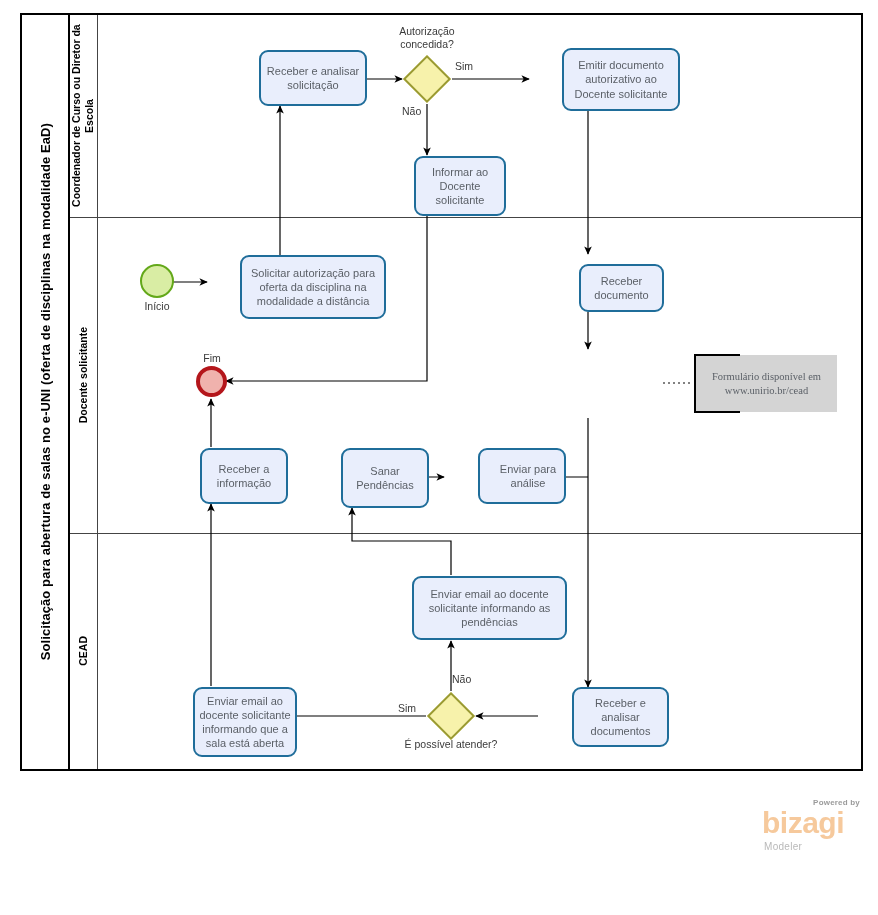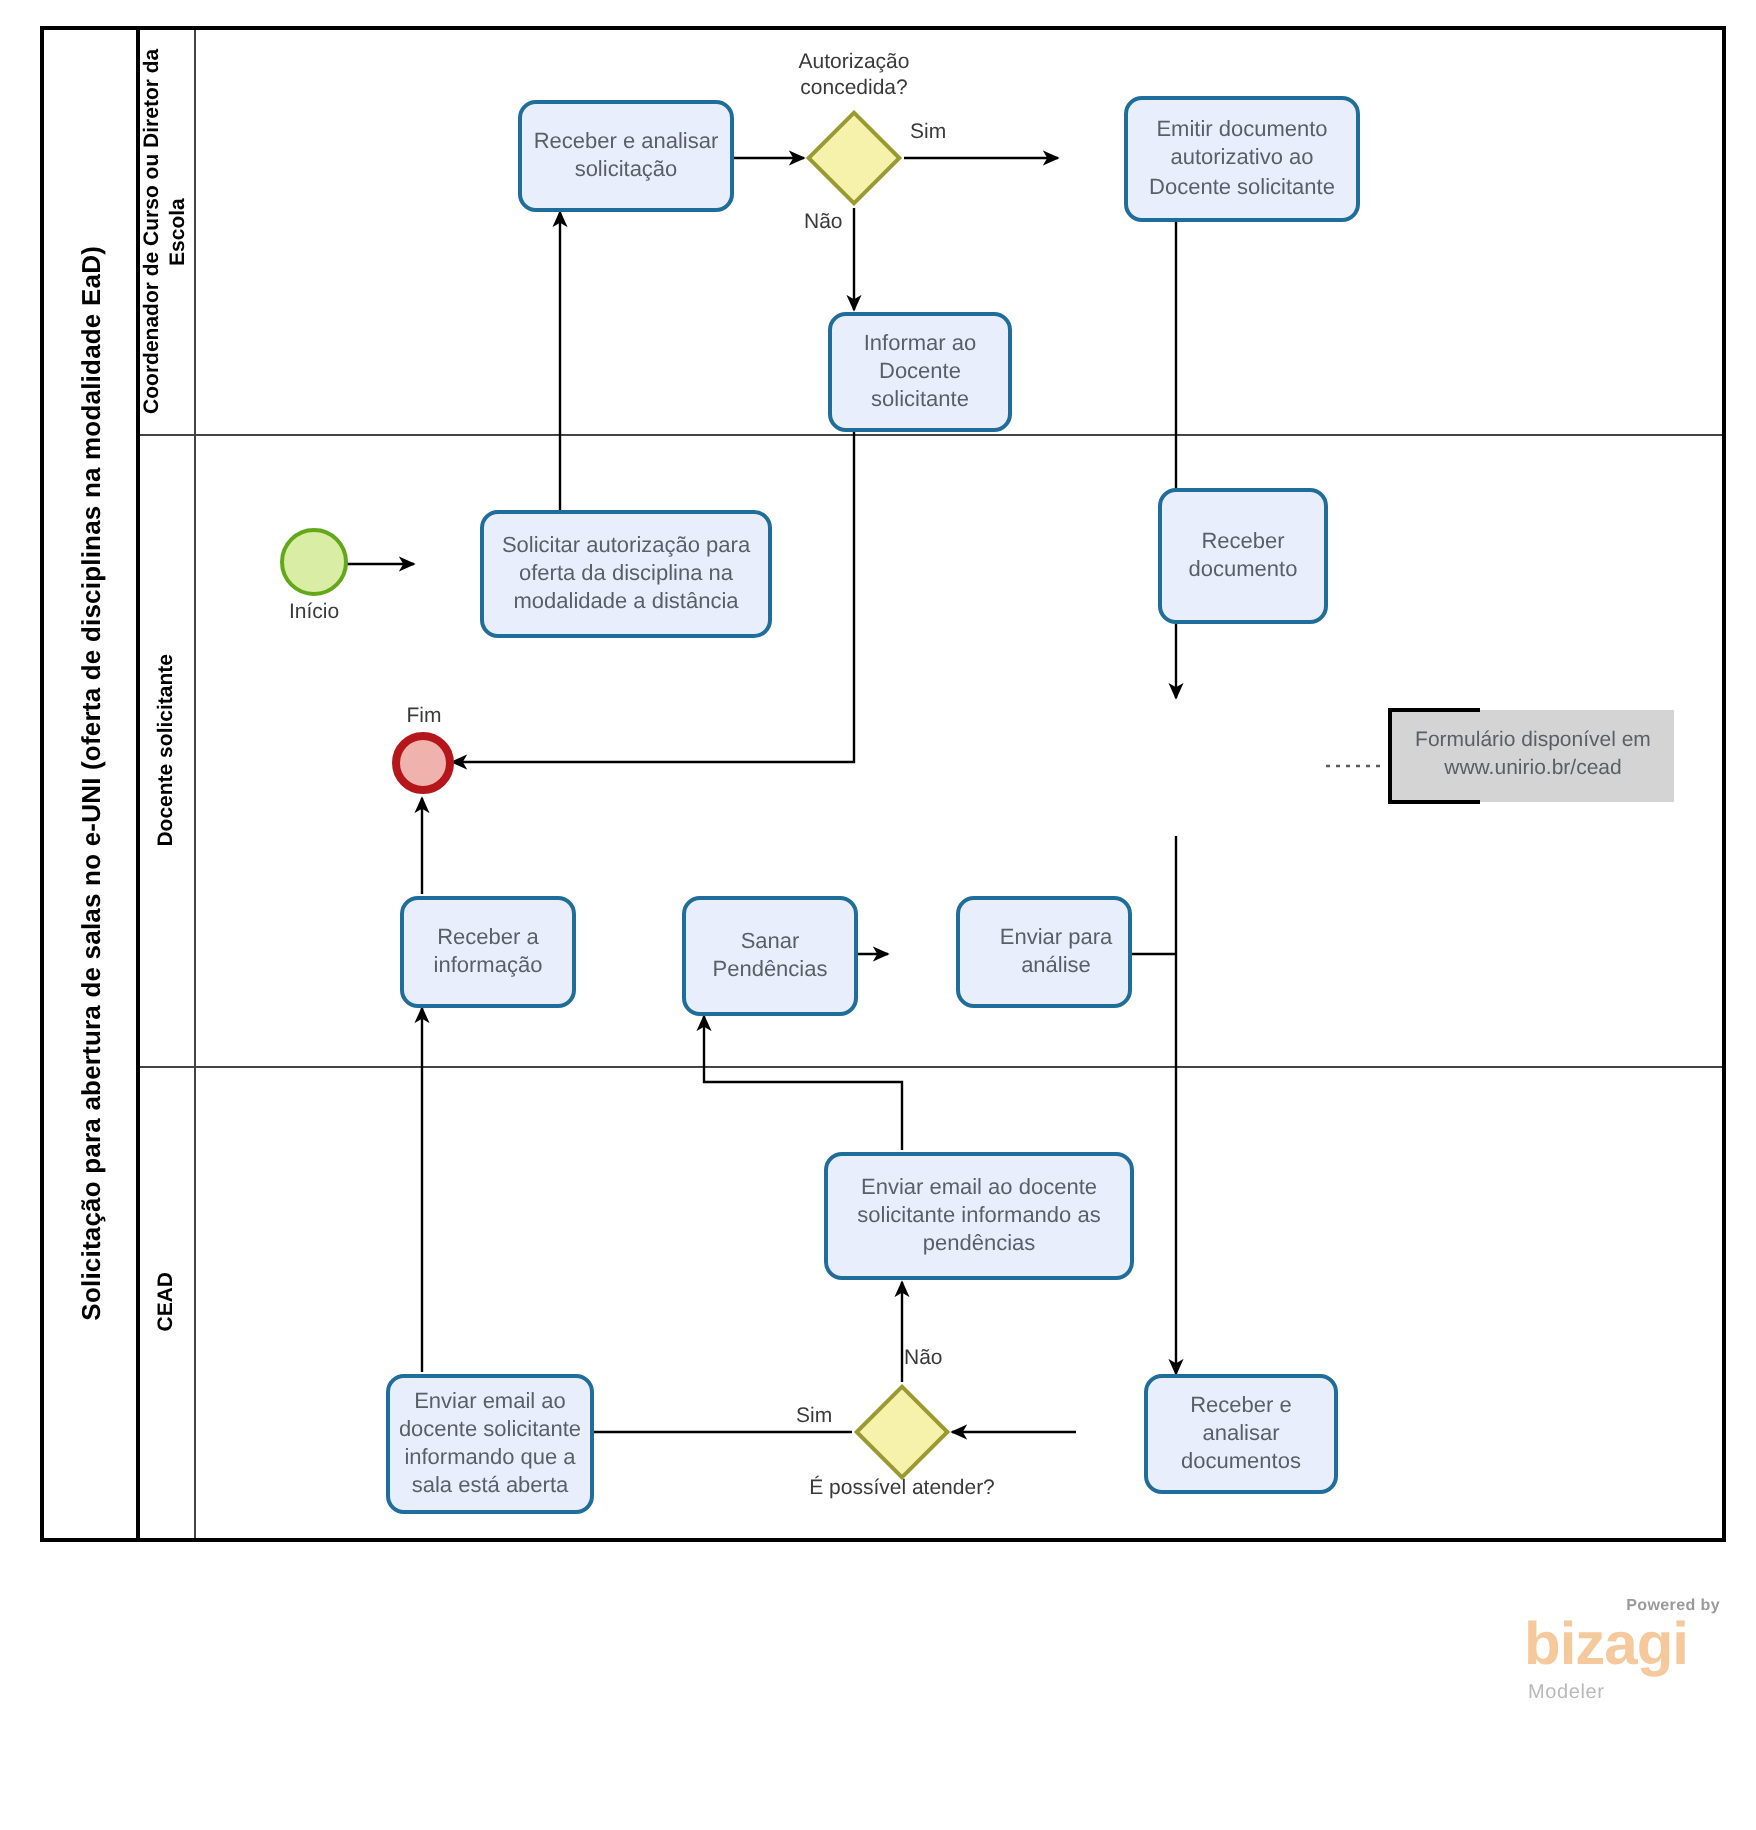--- a/index.html
+++ b/index.html
@@ -300,30 +300,30 @@
   <div class="event event-start" style="left:140px; top:264px; width:34px; height:34px;"></div>
   <div class="shape-label" style="left:128px; top:300px; width:58px;">Início</div>
 
   <div class="task" style="left:207px; top:255px; width:146px; height:64px;">
     <span>Solicitar autorização para oferta da disciplina na modalidade a distância</span>
   </div>
 
   <div class="event event-end" style="left:196px; top:366px; width:31px; height:31px;"></div>
   <div class="shape-label" style="left:183px; top:352px; width:58px;text-align:center;">Fim</div>
 
-  <div class="task" style="left:546px; top:244px; width:85px; height:68px;">
+  <div class="task" style="left:546px; top:264px; width:85px; height:48px;">
     <span>Receber documento</span>
   </div>
 
 
   <svg style="position:absolute; left:0; top:0; width:878px; height:915px; pointer-events:none;" viewBox="0 0 878 915">
     <path d="M 663 383 L 693 383" stroke="#5a5a5a" stroke-width="1.3" stroke-dasharray="2,3" fill="none"></path>
   </svg>
 
-  <div class="annotation" style="left:694px; top:355px; width:143px; height:46px;">
+  <div class="annotation" style="left:694px; top:355px; width:143px; height:57px;font-family:Liberation Serif, serif;">
     <div class="bracket-top"></div>
     <div class="bracket-bot"></div>
     <span>Formulário disponível em www.unirio.br/cead</span>
   </div>
 
   <div class="task" style="left:167px; top:448px; width:88px; height:56px;">
     <span>Receber a informação</span>
   </div>
 
   <div class="task" style="left:308px; top:448px; width:88px; height:60px;">

